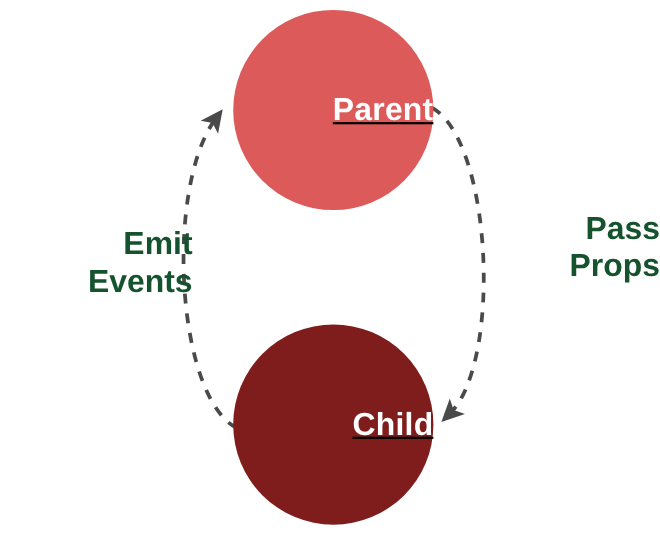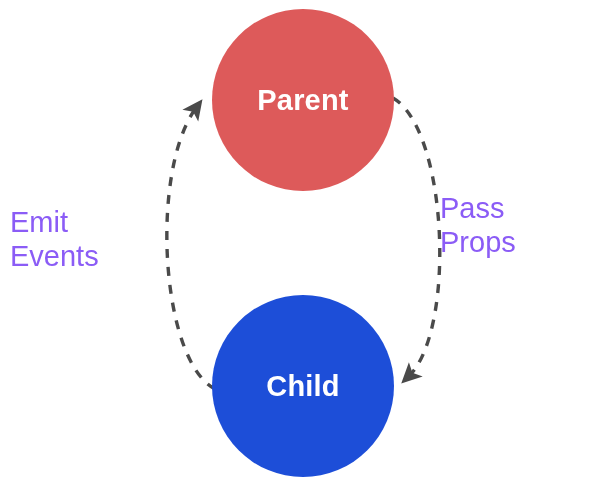--- a/index.html
+++ b/index.html
@@ -26,53 +26,54 @@
     left: 0;
     width: 600px;
     height: 491px;
     display: block;
   }
   .node-circle {
     position: absolute;
     border-radius: 50%;
     display: flex;
     align-items: center;
-    justify-content: center;
+    justify-content: flex-end;
     box-sizing: border-box;
+    text-decoration: underline;
   }
   #node-parent {
     left: 212px;
     top: 9px;
     width: 182px;
     height: 182px;
     background: #dd5a5a;
   }
   #node-child {
     left: 212px;
     top: 295px;
     width: 182px;
     height: 182px;
-    background: #1d4ed8;
+    background: #7f1d1d;
   }
   .node-label {
     color: #ffffff;
     font-size: 29px;
     font-weight: bold;
     letter-spacing: 0.2px;
     line-height: 1;
     user-select: none;
     text-align: center;
   }
   .edge-label {
     position: absolute;
-    color: #8b5cf6;
+    color: #14532d;
     font-size: 29px;
-    font-weight: normal;
+    font-weight: bold;
     line-height: 1.16;
-    text-align: left;
+    text-align: right;
     white-space: pre-line;
     user-select: none;
   }
   #label-emit-events {
     left: 10px;
     top: 206px;
     width: 165px;
   }
   #label-pass-props {
     left: 440px;

